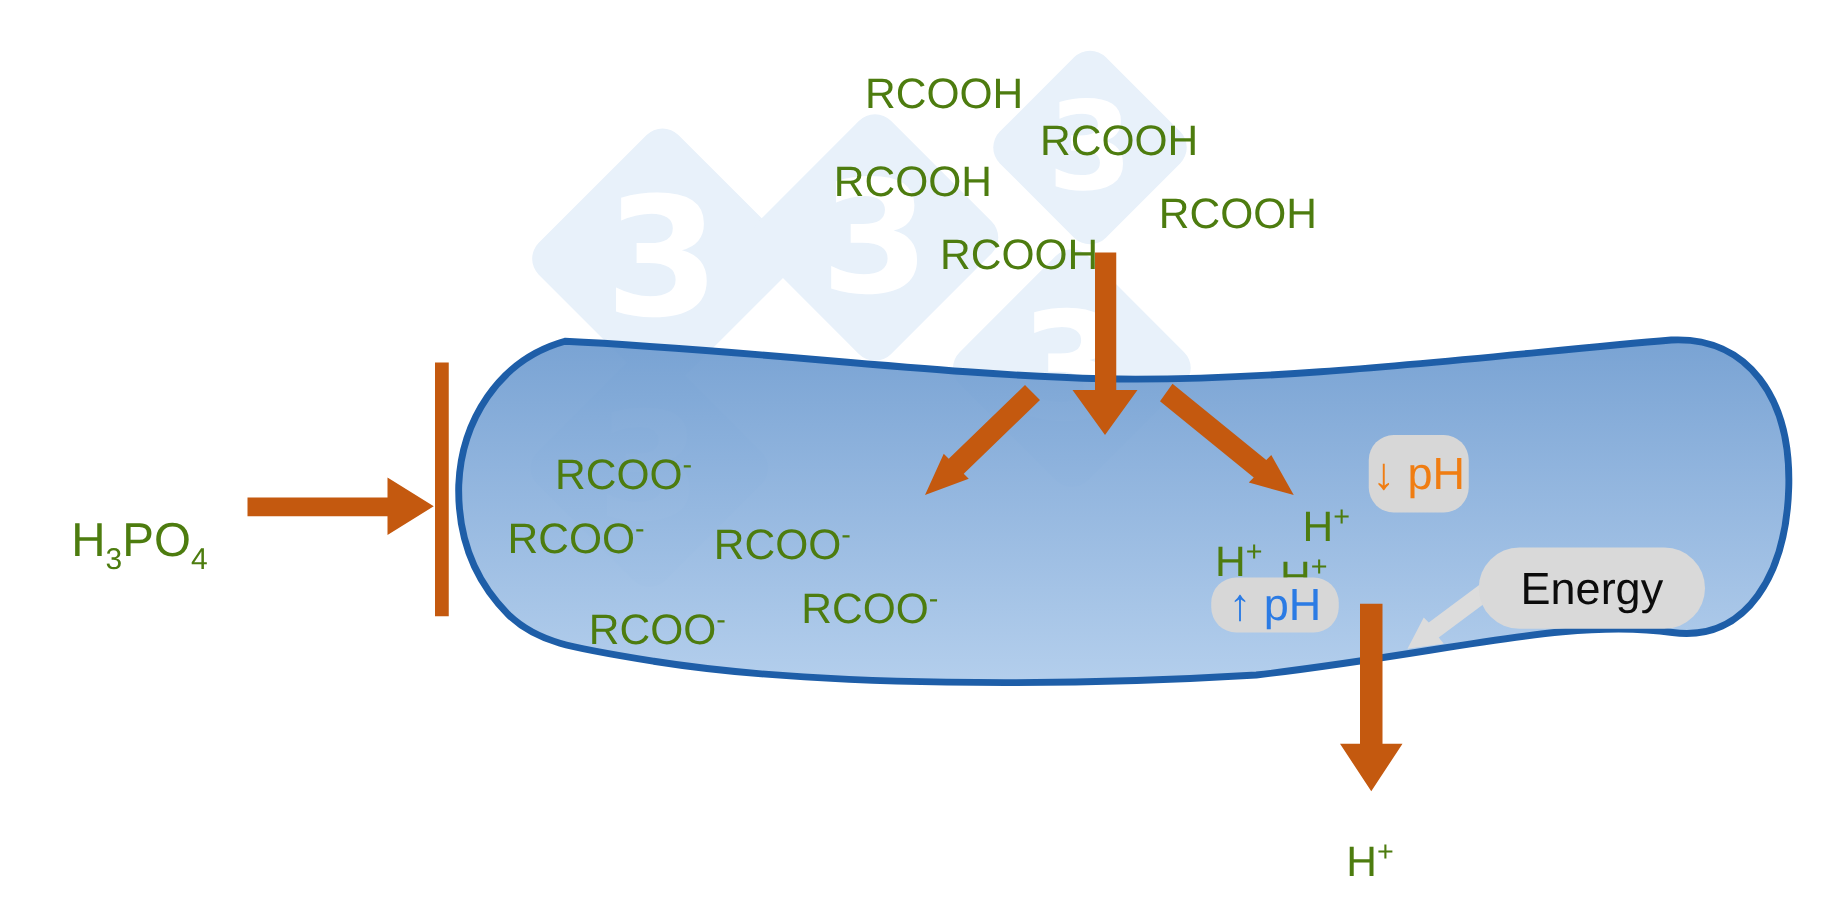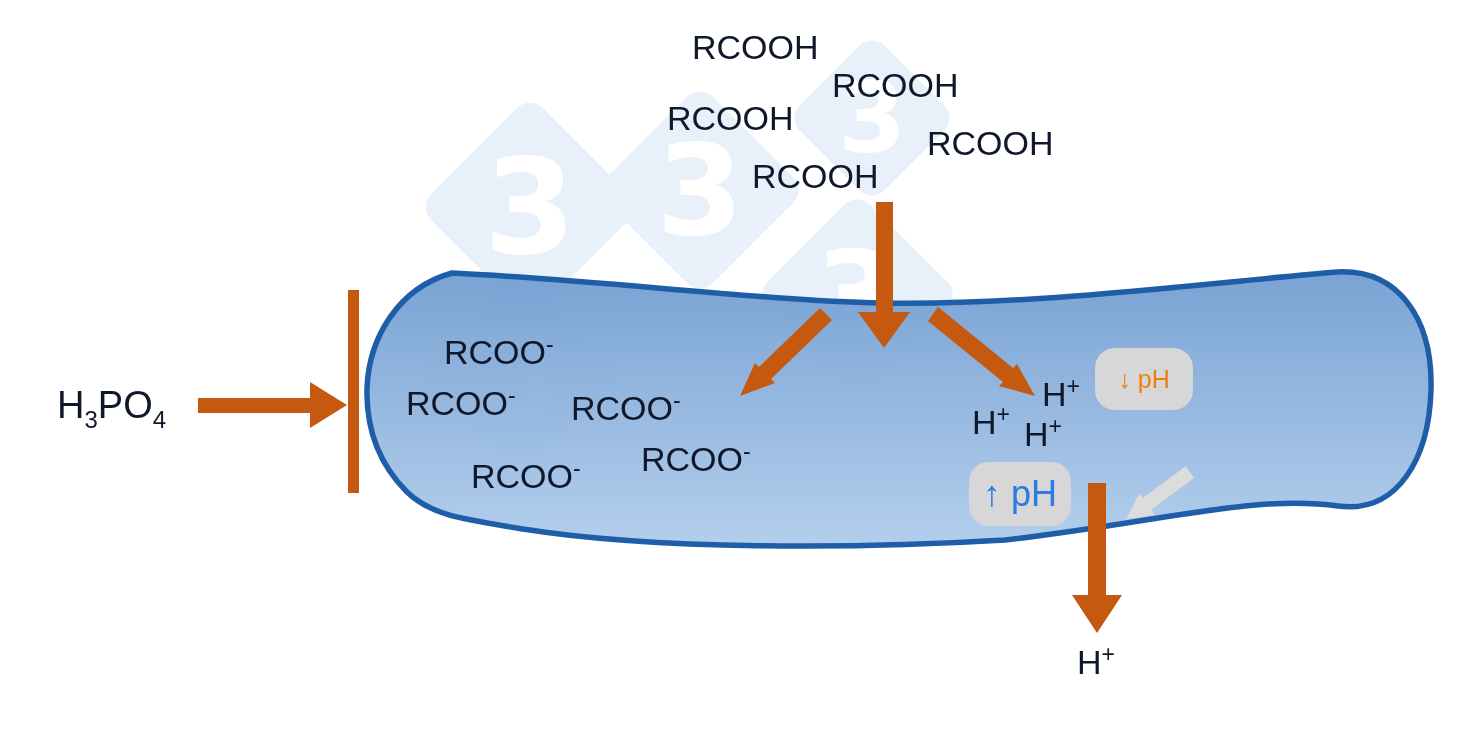--- a/index.html
+++ b/index.html
@@ -18,32 +18,32 @@
   .wm .digit {
     transform:rotate(-45deg);
     font-weight:bold; color:#ffffff; line-height:1;
     font-family:"DejaVu Sans","Liberation Sans",sans-serif;
   }
   
   #cell-svg { position:absolute; left:0; top:0; z-index:2; }
   
   .lbl {
     position:absolute; font-size:34px; line-height:1; white-space:nowrap;
-    color:#0f172a; z-index:4;
+    color:#4d7c0f; z-index:4;margin-top:28px;
   }
   .lbl .sup { font-size:23px; position:relative; top:-12px; }
   .h3po4 { font-size:38px; }
   .h3po4 .sub { font-size:24px; position:relative; top:10px; }
   
   .badge {
     position:absolute; display:flex; align-items:center; justify-content:center;
     background:#d7d7d7; z-index:4; line-height:1; white-space:nowrap;
   }
-  .badge-ph-down { left:1095px; top:348px; width:98px;  height:62px; border-radius:20px; font-size:25px; color:#f07d12; }
-  .badge-ph-up   { left:969px;  top:462px; width:102px; height:64px; border-radius:20px; font-size:36px; color:#2b7be4; }
+  .badge-ph-down { left:1095px; top:348px; width:80px;  height:62px; border-radius:20px; font-size:36px; color:#f07d12; }
+  .badge-ph-up   { left:969px;  top:462px; width:102px; height:44px; border-radius:20px; font-size:36px; color:#2b7be4; }
   .badge-energy  { left:1183px; top:438px; width:181px; height:65px; border-radius:33px; font-size:36px; color:#0c0c0c; background:#d9d9d9; }
   
   .rcooh-1 { left:692px; top:30px; }
   .rcooh-2 { left:832px; top:68px; }
   .rcooh-3 { left:667px; top:101px; }
   .rcooh-4 { left:927px; top:126px; }
   .rcooh-5 { left:752px; top:159px; }
   .rcoo-1  { left:444px; top:335px; }
   .rcoo-2  { left:406px; top:386px; }
   .rcoo-3  { left:571px; top:391px; }
@@ -142,14 +142,17 @@
   <div class="lbl hion-3"><span>H</span><span class="sup">+</span></div>
 
   <div class="lbl h-out"><span>H</span><span class="sup">+</span></div>
 
   <div class="badge badge-ph-down">
     <span>↓ pH</span>
   </div>
   <div class="badge badge-ph-up">
     <span>↑ pH</span>
   </div>
+  <div class="badge badge-energy">
+    <span>Energy</span>
+  </div>
 
 </div>
 
 </body></html>

